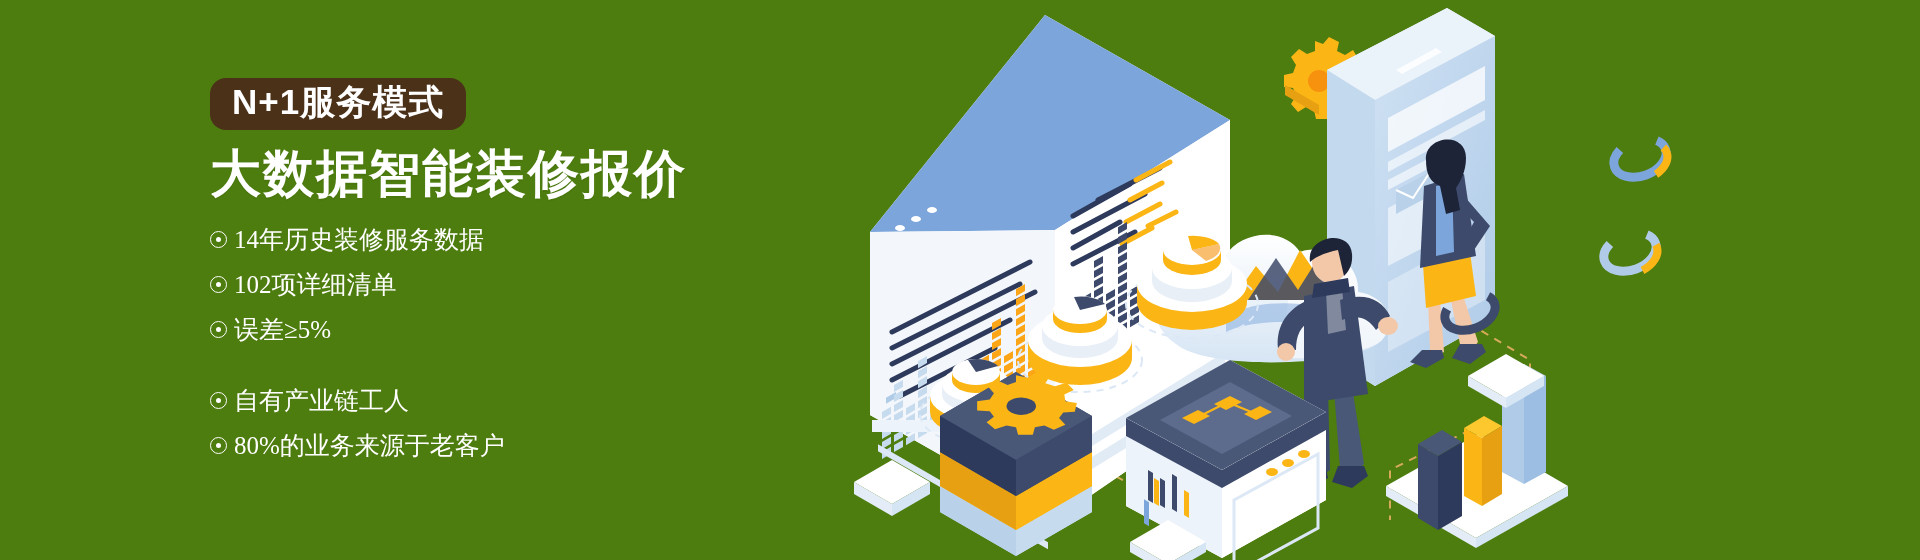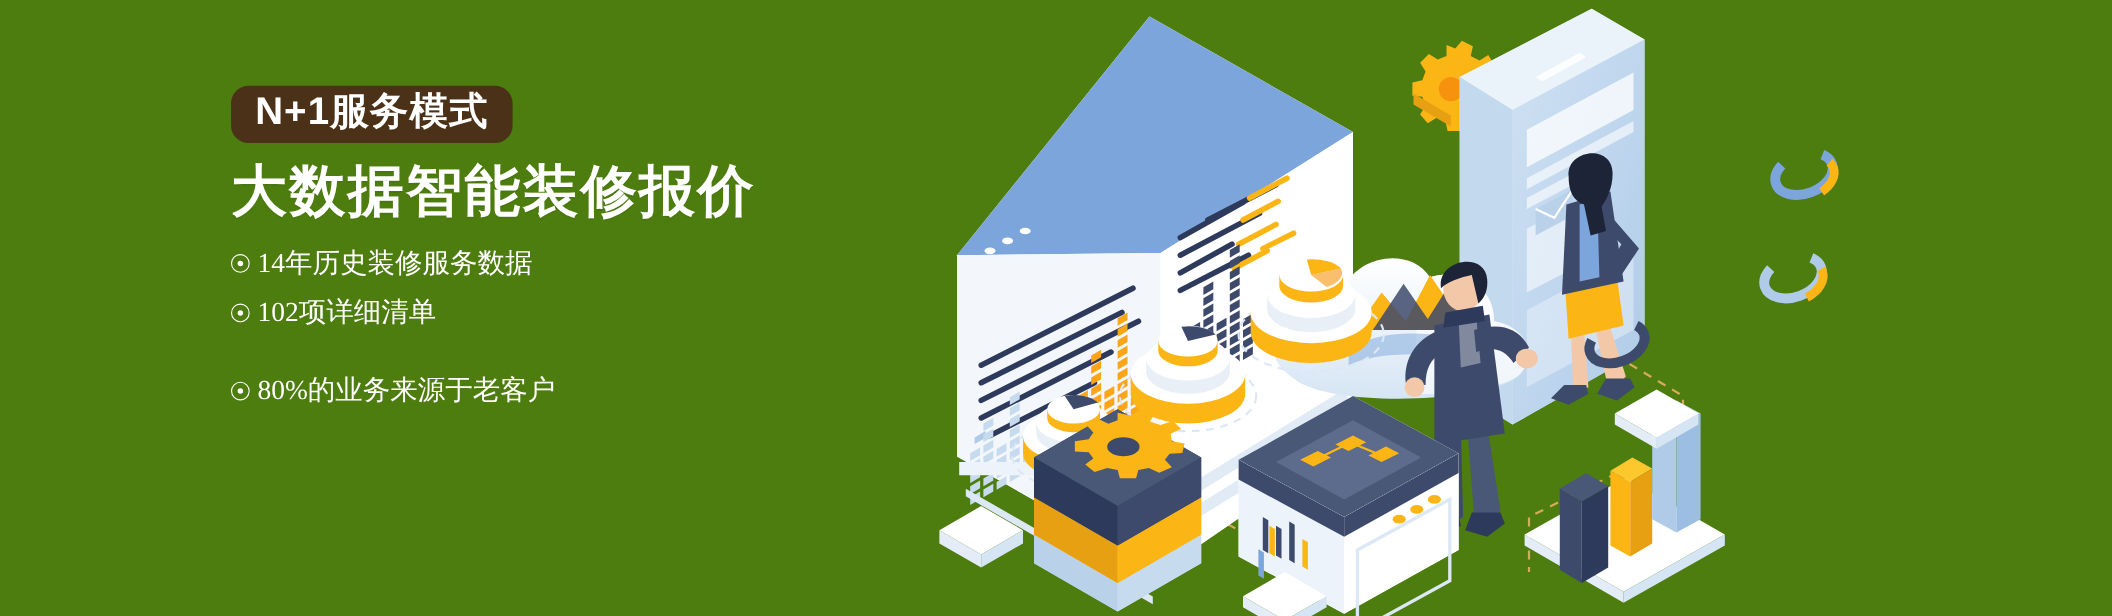--- a/index.html
+++ b/index.html
@@ -101,23 +101,31 @@
 
       <div class="feature-col col-a">
         <div class="feature-item">
           <span class="bullet-icon"></span>
           <span>14年历史装修服务数据</span>
         </div>
         <div class="feature-item">
           <span class="bullet-icon"></span>
           <span>102项详细清单</span>
         </div>
+        <div class="feature-item">
+          <span class="bullet-icon"></span>
+          <span>误差≥5%</span>
+        </div>
       </div>
 
       <div class="feature-col col-b">
+        <div class="feature-item">
+          <span class="bullet-icon"></span>
+          <span>自有产业链工人</span>
+        </div>
         <div class="feature-item">
           <span class="bullet-icon"></span>
           <span>80%的业务来源于老客户</span>
         </div>
       </div>
 
     </div>
   </div>
 
   <div id="illustration">

